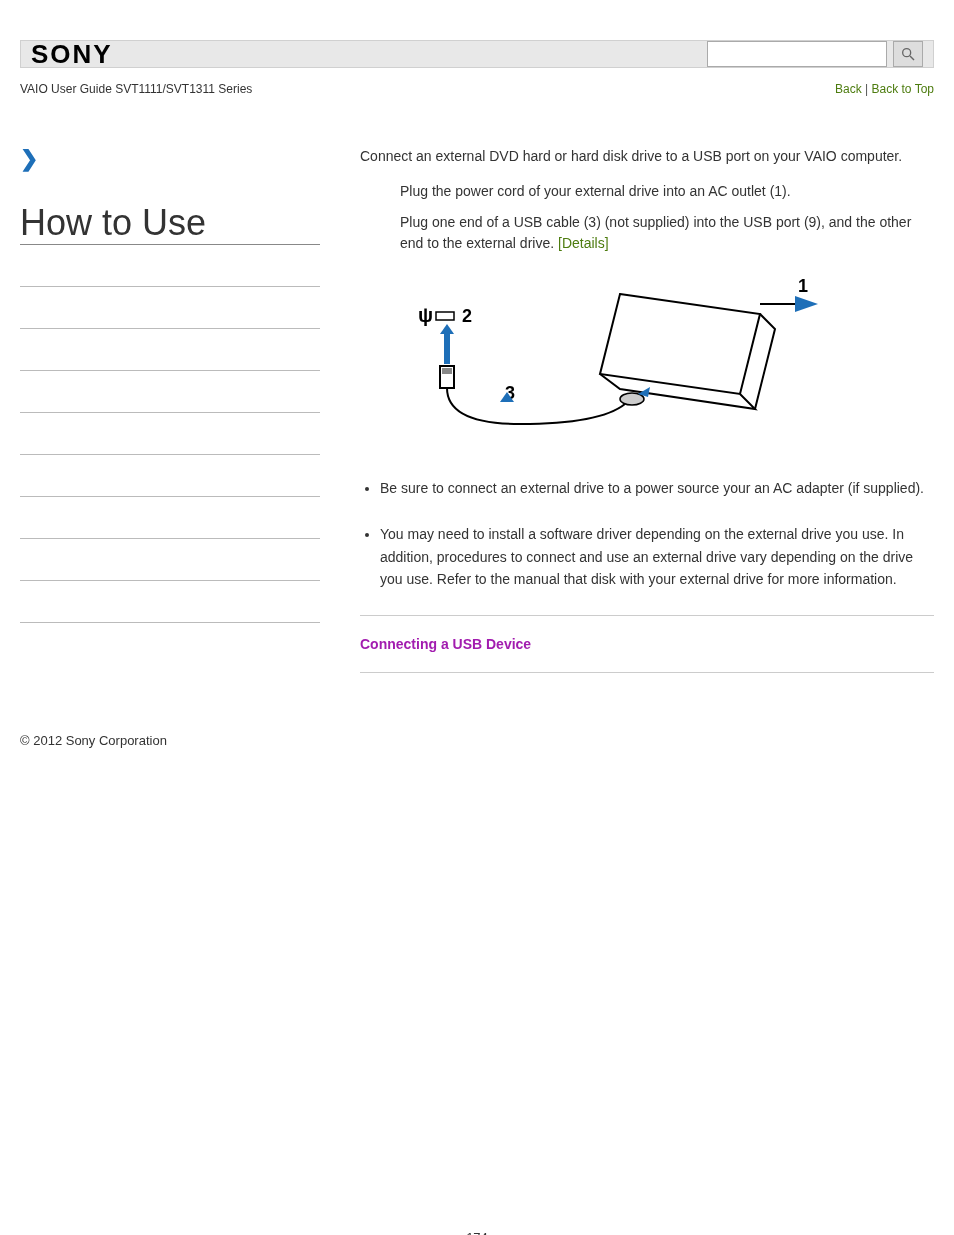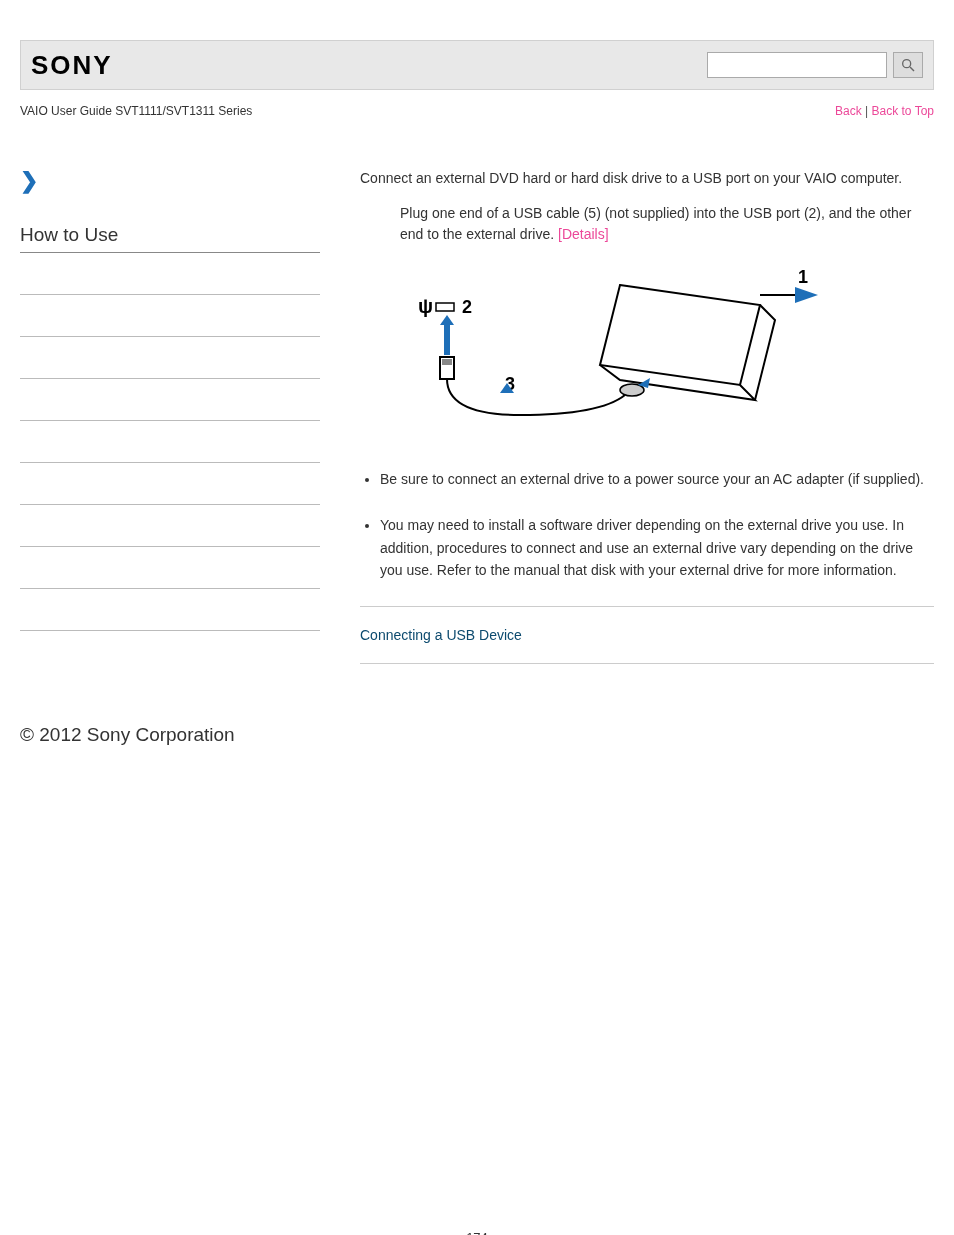--- a/index.html
+++ b/index.html
@@ -15,21 +15,21 @@
   .page {
     width: 954px;
     min-height: 1235px;
     position: relative;
     padding: 0 20px;
   }
   .header-bar {
     background: #e8e8e8;
     border: 1px solid #d0d0d0;
     margin-top: 40px;
-    height: 50px;
+    height: 28px;
     display: flex;
     align-items: center;
     justify-content: space-between;
     padding: 0 10px;
   }
   .sony-logo {
     font-family: "Arial Black", Arial, sans-serif;
     font-weight: 900;
     font-size: 26px;
     letter-spacing: 2px;
@@ -61,42 +61,41 @@
   .search-btn svg { width: 16px; height: 16px; }
   .sub-header {
     display: flex;
     justify-content: space-between;
     align-items: center;
     margin-top: 14px;
     font-size: 12px;
   }
   .sub-left { color: #333; }
   .sub-right { color: #555; }
-  .link { color: #ec4899; cursor: pointer; text-align: center; }
+  .link { color: #4d7c0f; cursor: pointer; text-align: center; }
   .content-wrap {
     display: flex;
     margin-top: 50px;
     gap: 40px;
   }
   .sidebar {
     width: 300px;
     flex-shrink: 0;
   }
   .chevron {
     color: #1e6fb8;
     font-size: 22px;
     font-weight: bold;
     margin-bottom: 30px;
   }
   .sidebar-title {
-    font-size: 19px;
+    font-size: 36px;
     font-weight: normal;
     color: #333;
     border-bottom: 1px solid #888;
-    padding-bottom: 6px;
     margin-bottom: 0;
   }
   .sidebar-item {
     height: 42px;
     border-bottom: 1px solid #bbb;
   }
   .main {
     flex: 1;
     padding-top: 0;
   }
@@ -109,28 +108,29 @@
     list-style: disc;
     padding-left: 20px;
     margin: 10px 0 20px 0;
   }
   .bullet-list li {
     margin-bottom: 24px;
     line-height: 1.6;
   }
   .hr { border: none; border-top: 1px solid #ccc; margin: 20px 0; }
   .related-link {
-    color: #0c4a6e;
+    color: #a21caf;
     cursor: pointer;
     margin: 12px 0;
     display: block;
+    font-weight: bold;
   }
   .footer {
     margin-top: 40px;
-    font-size: 19px;
+    font-size: 13px;
     color: #333;
   }
   .page-num {
     position: absolute;
     bottom: 30px;
     left: 0;
     right: 0;
     text-align: center;
     font-size: 13px;
     color: #333;
@@ -171,22 +171,23 @@
       <div class="sidebar-item"></div>
       <div class="sidebar-item"></div>
       <div class="sidebar-item"></div>
       <div class="sidebar-item"></div>
       <div class="sidebar-item"></div>
       <div class="sidebar-item"></div>
     </div>
 
     <div class="main">
       <div class="intro-line">Connect an external DVD hard or hard disk drive to a USB port on your VAIO computer.</div>
+      <div class="indent-line">Plug the power cord of your external drive into an AC outlet (1).</div>
       <div class="indent-line">
-        <span>Plug one end of a USB cable (5) (not supplied) into the USB port (2), and the other end to the external drive. </span><span class="link">[Details]</span>
+        <span>Plug one end of a USB cable (3) (not supplied) into the USB port (9), and the other end to the external drive. </span><span class="link">[Details]</span>
       </div>
 
       <div class="diagram">
         <svg width="420" height="170" viewBox="0 0 420 170">
 
           <g fill="none" stroke="#000" stroke-width="2">
             <path d="M220 20 L360 40 L340 120 L200 100 Z" fill="#fff"></path>
             <path d="M200 100 L220 115 L355 135 L340 120"></path>
             <path d="M360 40 L375 55 L355 135"></path>
           </g>

